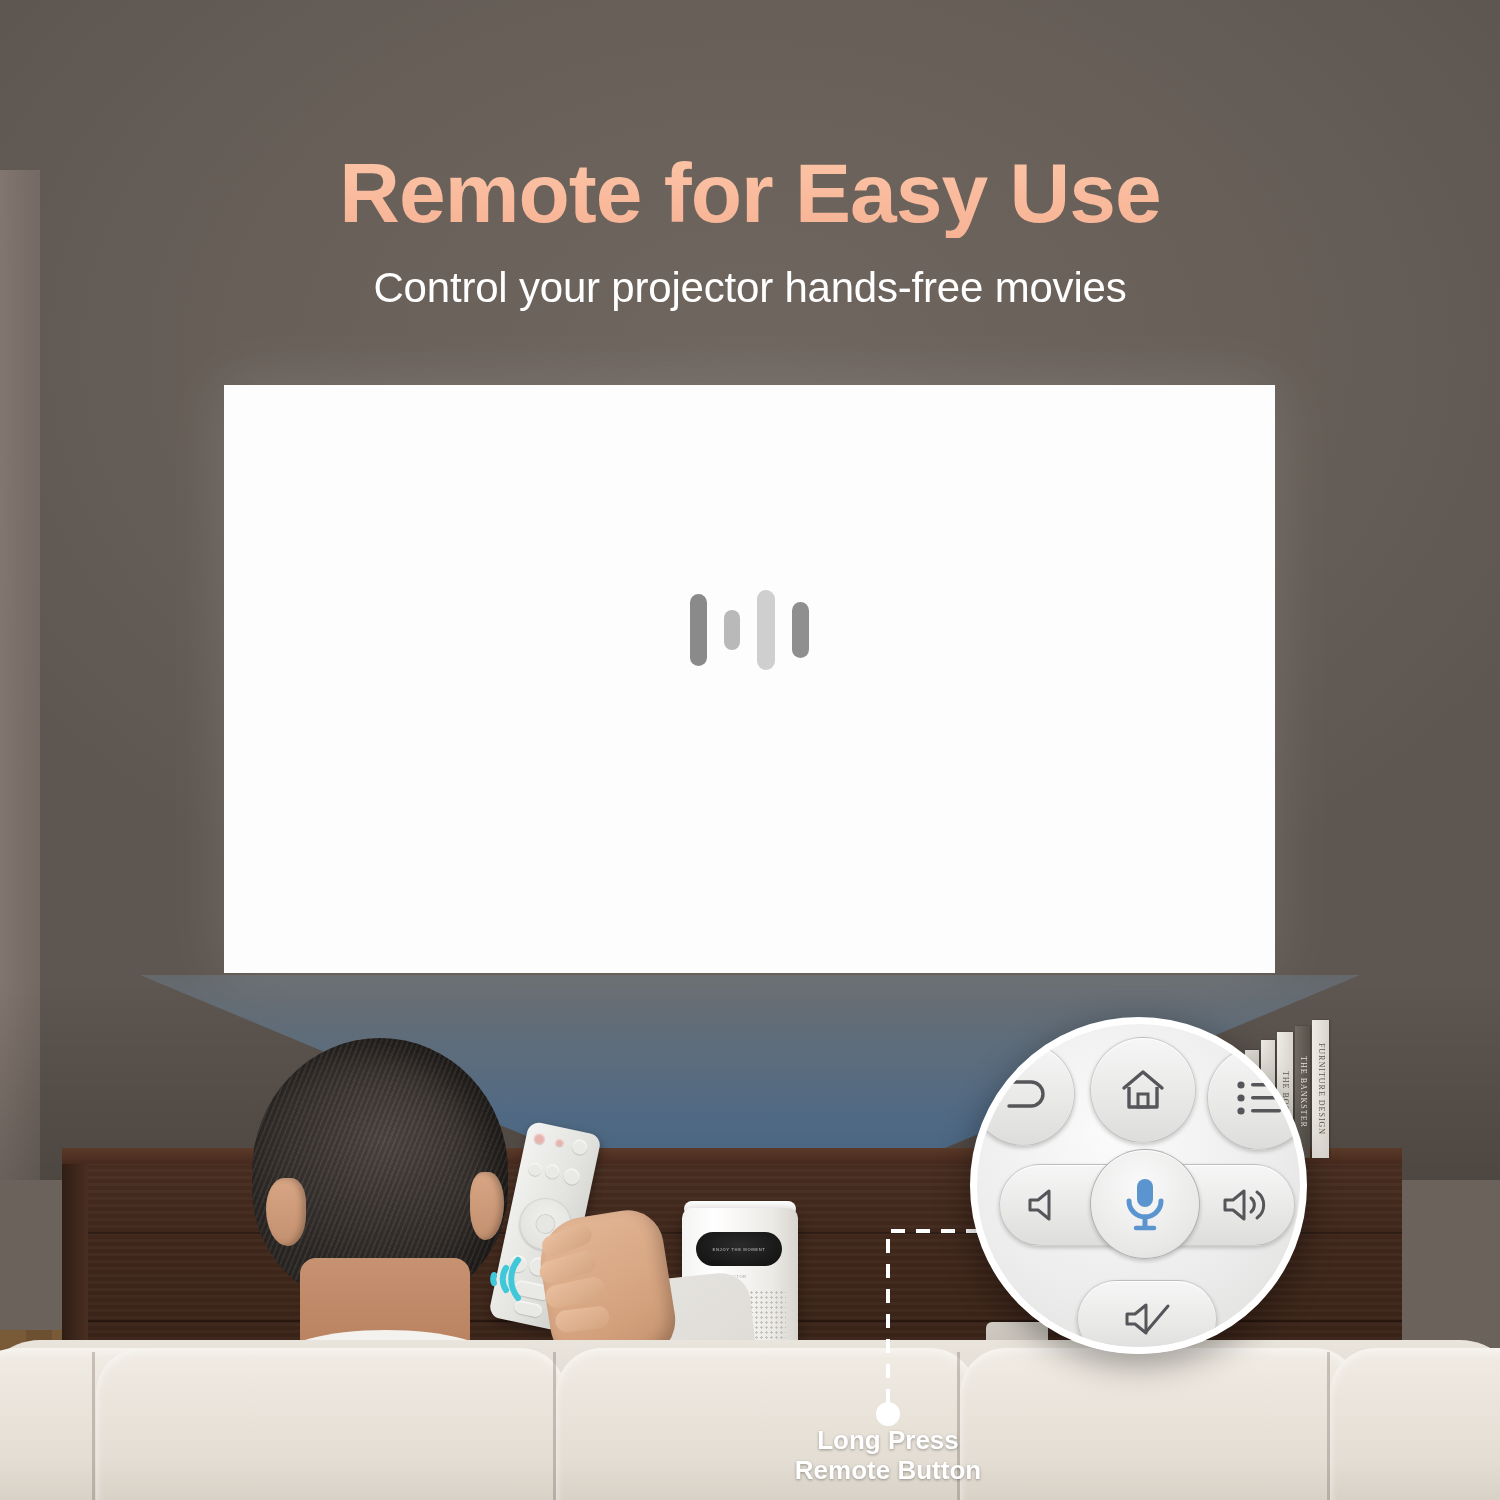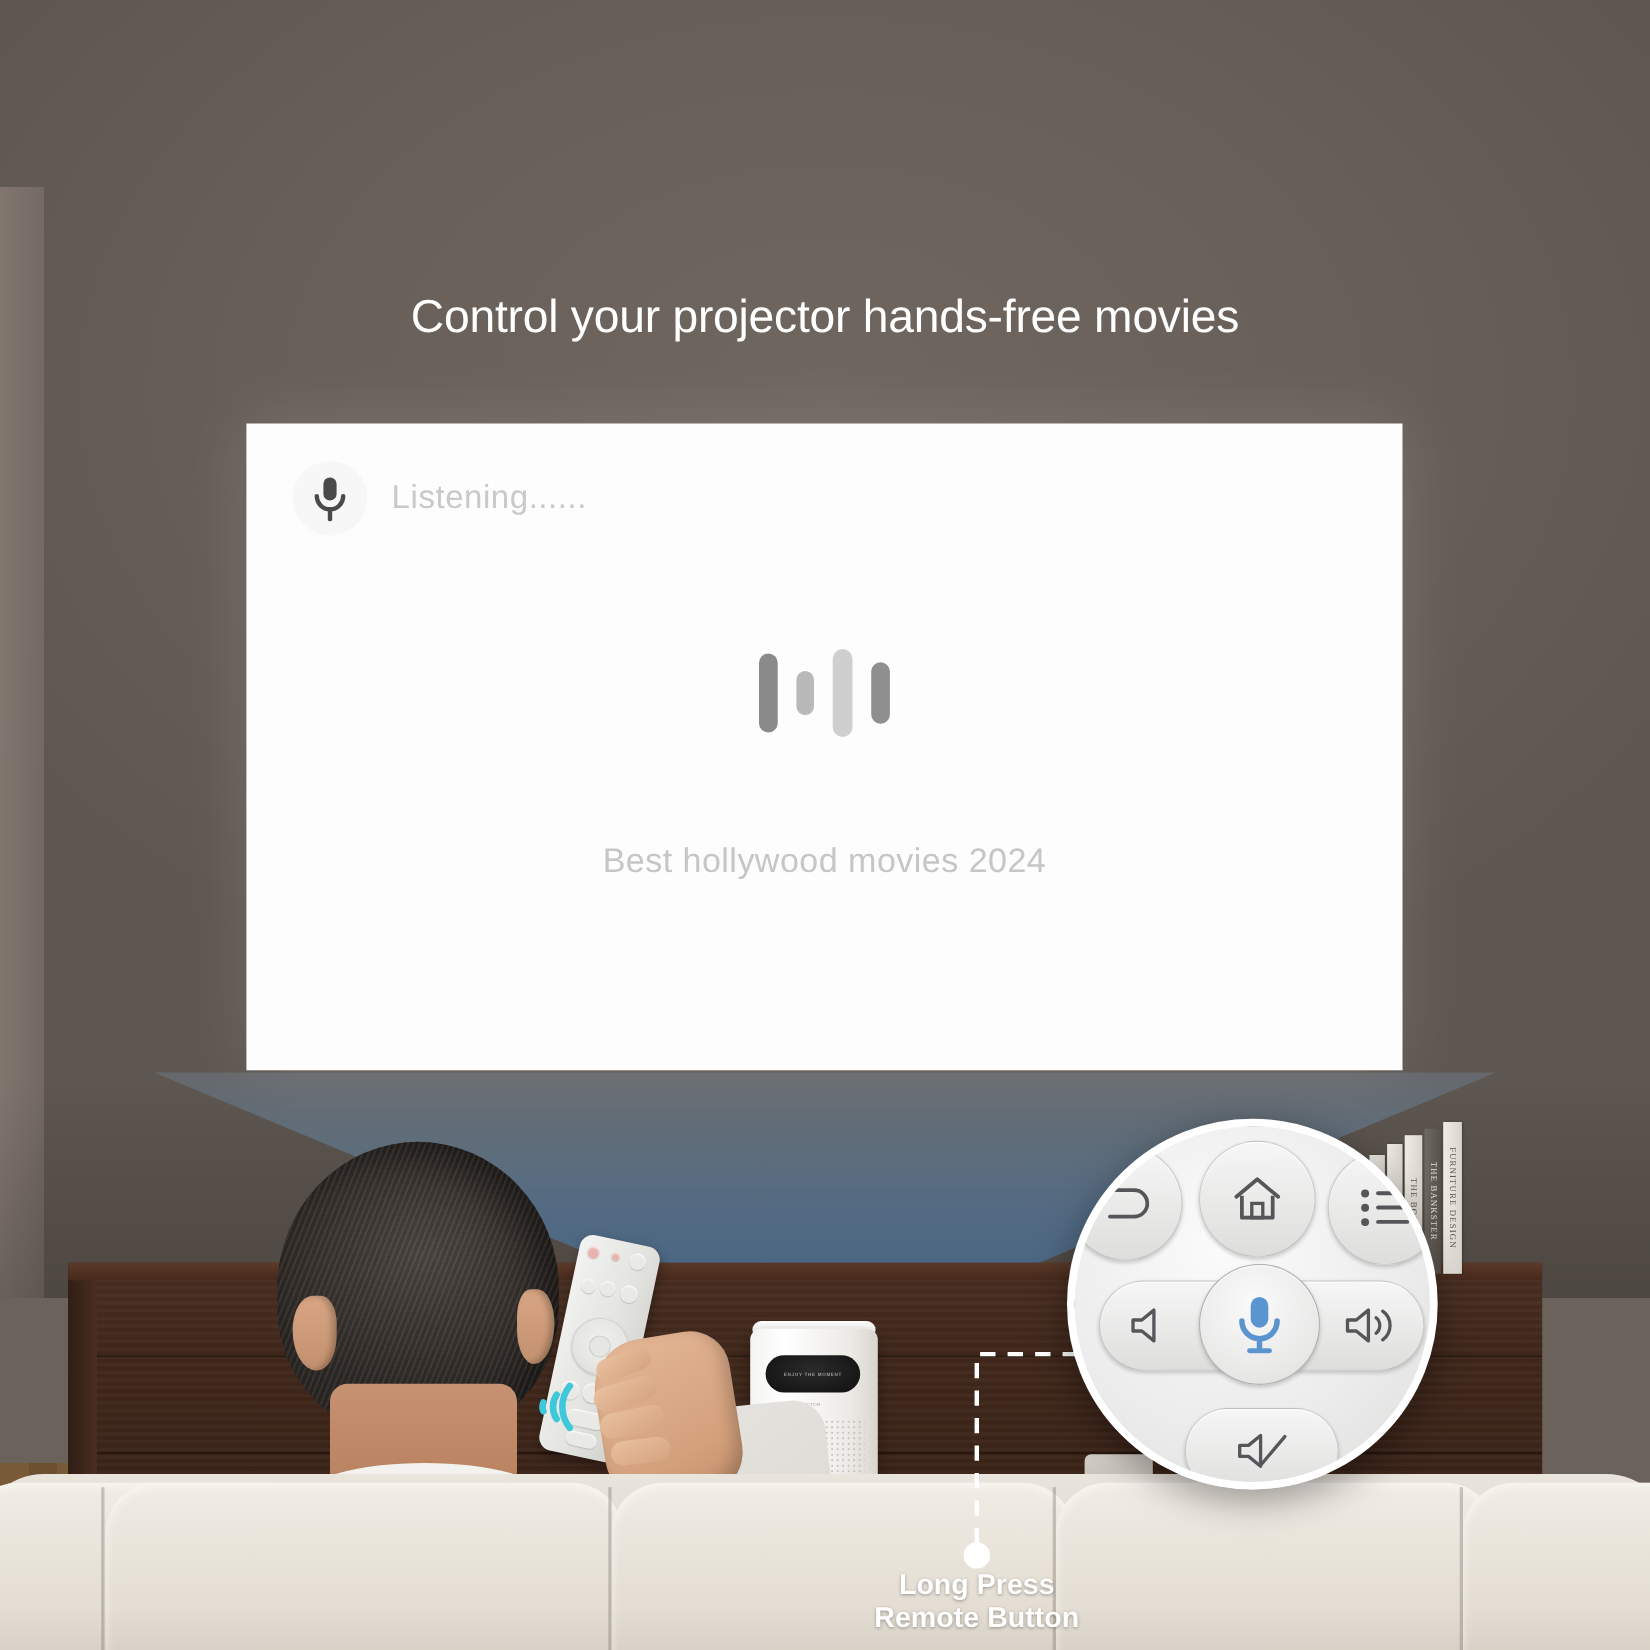--- a/index.html
+++ b/index.html
@@ -415,44 +415,34 @@
   <div class="cushion c4"></div>
   <div class="cushion c5"></div>
   <div class="cushion-seam" style="left:92px"></div>
   <div class="cushion-seam" style="left:553px"></div>
   <div class="cushion-seam" style="left:957px"></div>
   <div class="cushion-seam" style="left:1327px"></div>
 </div>
 
 <h1 class="title">
   <br>
+  <span>Remote for Easy Use</span>
 </h1>
 <p class="subtitle">Control your projector hands-free movies</p>
 
 <div id="screen">
 
-  <div class="listen-row">
-    <div class="mic-circle">
-      <svg width="34" height="42" viewBox="0 0 34 42" aria-hidden="true">
-        <rect x="11" y="2" width="12" height="21" rx="6" fill="#4a4a4a"></rect>
-        <path d="M5 19 a12 12 0 0 0 24 0" fill="none" stroke="#4a4a4a" stroke-width="4" stroke-linecap="round"></path>
-        <line x1="17" y1="31" x2="17" y2="40" stroke="#4a4a4a" stroke-width="4" stroke-linecap="round"></line>
-      </svg>
-    </div>
-    <div class="listen-text">Listening......</div>
-  </div>
 
   <div class="waveform">
     <div class="wbar" style="width:17px;height:72px;background:#8a8a8a"></div>
     <div class="wbar" style="width:16px;height:40px;background:#b9b9b9"></div>
     <div class="wbar" style="width:18px;height:80px;background:#cfcfcf"></div>
     <div class="wbar" style="width:17px;height:56px;background:#8f8f8f"></div>
   </div>
 
-  <div class="query">Best hollywood movies 2024</div>
 </div>
 
 <svg id="callout" viewBox="0 0 1500 1500">
   <path d="M1130 1231 H888 V1410" fill="none" stroke="#ffffff" stroke-width="4" stroke-dasharray="14 11" stroke-linecap="butt"></path>
   <circle cx="888" cy="1414" r="12" fill="#ffffff"></circle>
 </svg>
 
 <div class="callout-text">
   <span>Long Press</span><br>
   <span>Remote Button</span>

